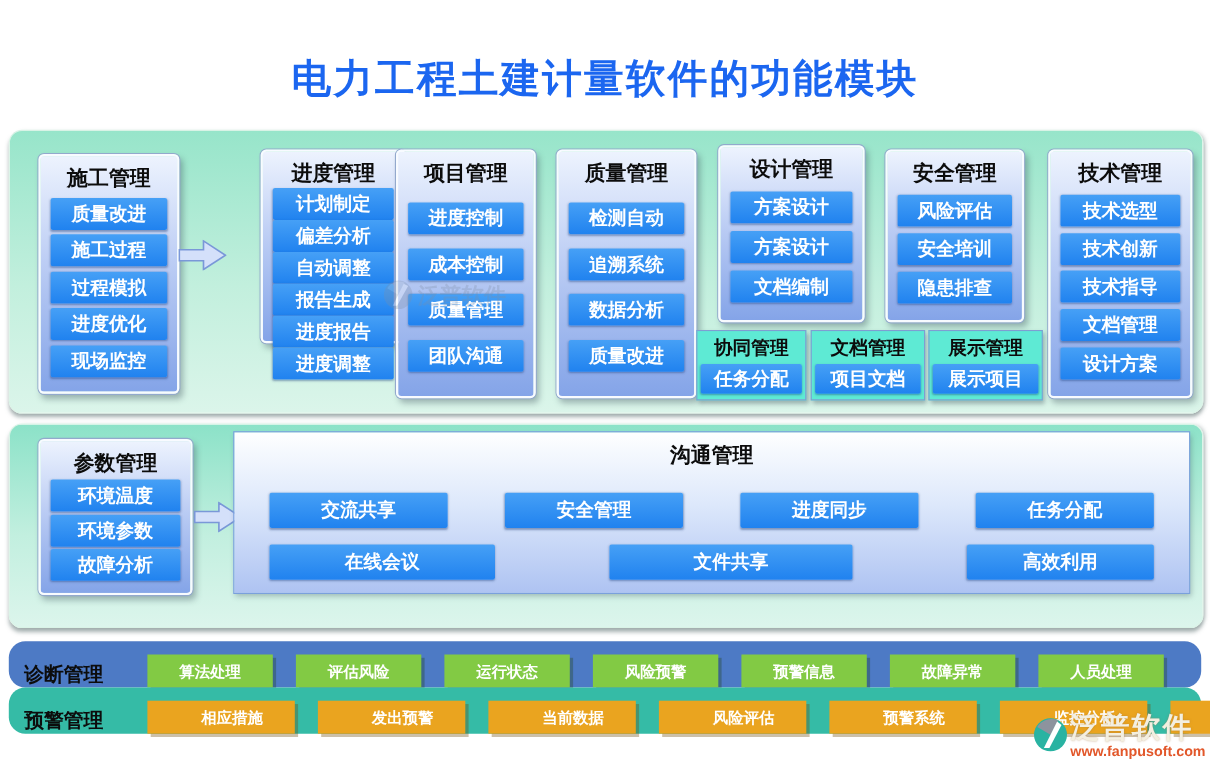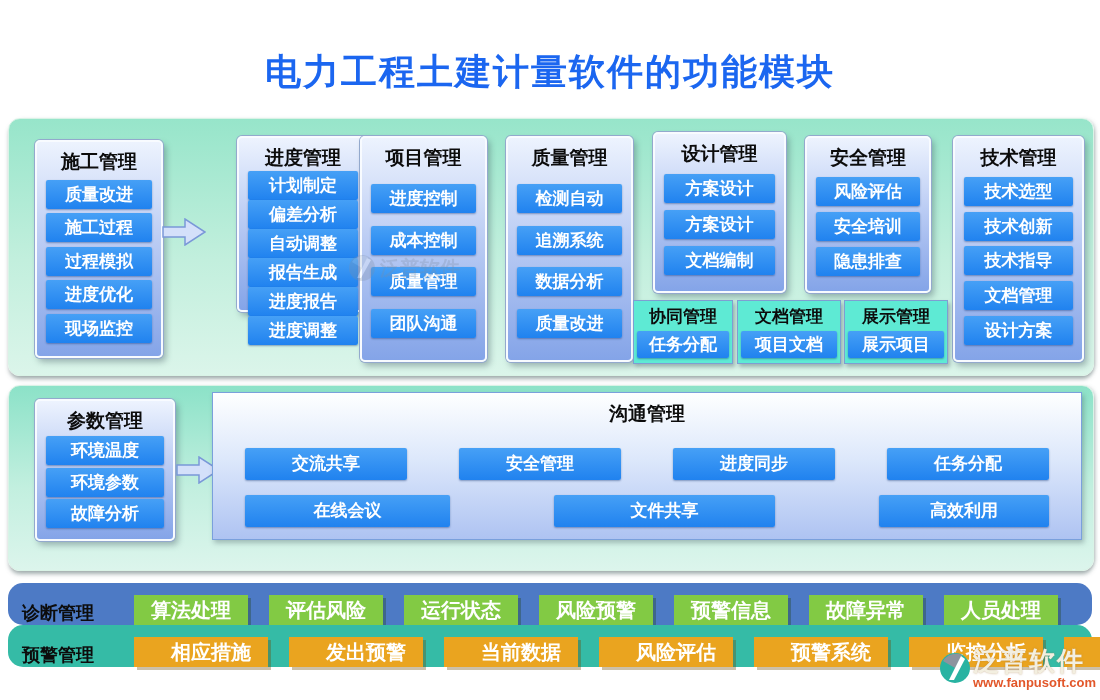--- a/index.html
+++ b/index.html
@@ -69,21 +69,21 @@
   .comm-row2 > div:nth-child(3){width:170px;}
 
   
   .bar{position:absolute;left:8px;width:1084px;height:42px;z-index:2;box-sizing:border-box;
        display:flex;align-items:flex-end;padding-left:14px;border-radius:15px;}
   .bar-diag{top:583px;background:#4d7ac5;}
   .bar-warn{top:625px;background:#35bba6;}
   .bar-label{flex:0 0 104px;font-size:18px;font-weight:bold;color:#0c0c0c;}
   .bar-btns{display:flex;gap:21px;margin-left:8px;}
   .bar-btns > div{width:114px;height:30px;line-height:30px;text-align:center;
-                  color:#ffffff;font-weight:bold;font-size:20px;white-space:nowrap;}
+                  color:#ffffff;font-weight:bold;font-size:14px;white-space:nowrap;}
   .btn-green{background:#82ca44;box-shadow:3px 3px 0 rgba(35,70,30,.35);}
   .btn-orange{background:#eaa41f;box-shadow:3px 3px 0 rgba(110,75,10,.35);padding-left:20px;}
 
   
   .watermark{position:absolute;right:4px;top:646px;z-index:5;display:flex;align-items:flex-start;gap:2px;}
   .wm-logo{margin-top:6px;}
   .wm-brand{font-size:26px;font-weight:bold;color:#f3efe0;letter-spacing:2px;line-height:30px;
             text-shadow:0 0 2px rgba(160,110,60,.55);}
   .wm-url{font-size:13px;font-weight:bold;color:#e2572a;text-align:right;line-height:13px;}
   .watermark-faint{position:absolute;left:348px;top:254px;z-index:4;opacity:.28;

